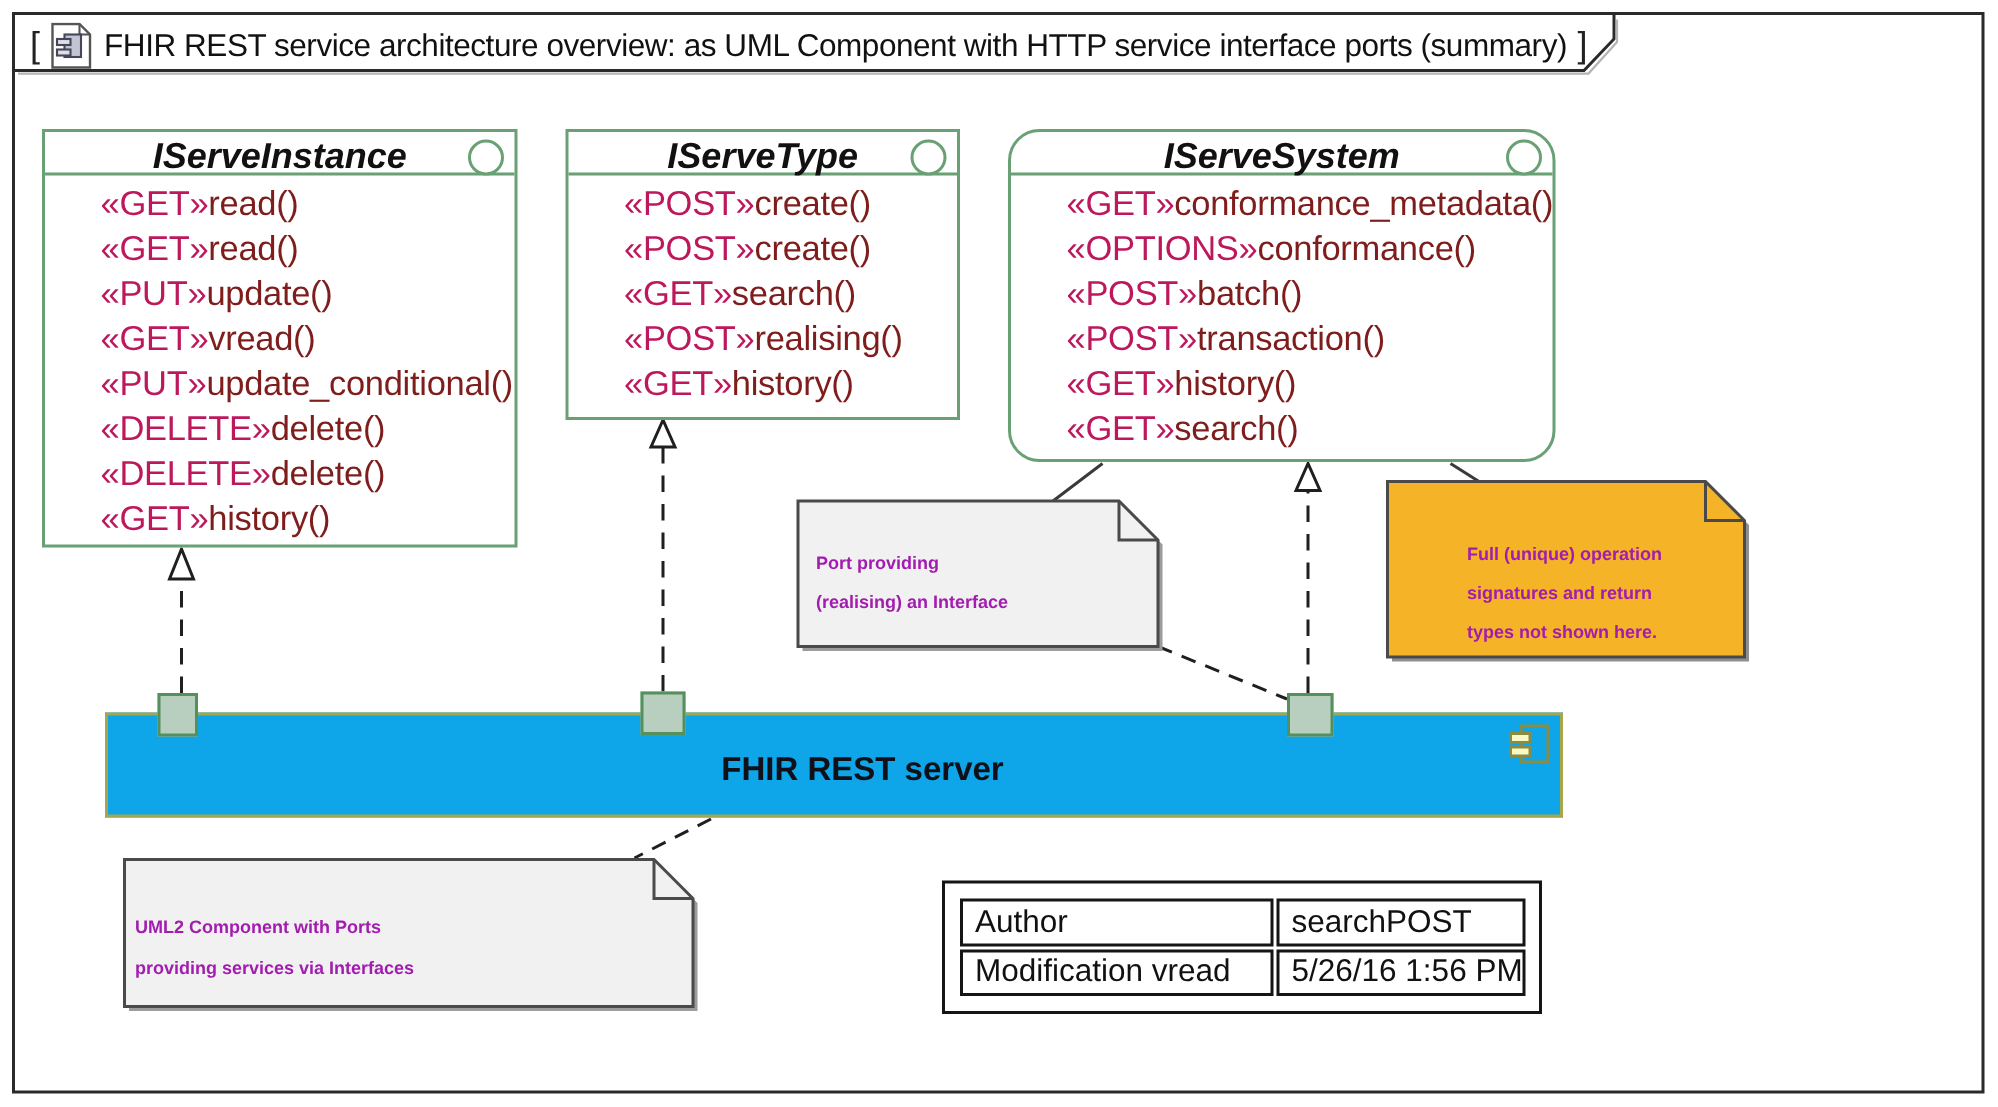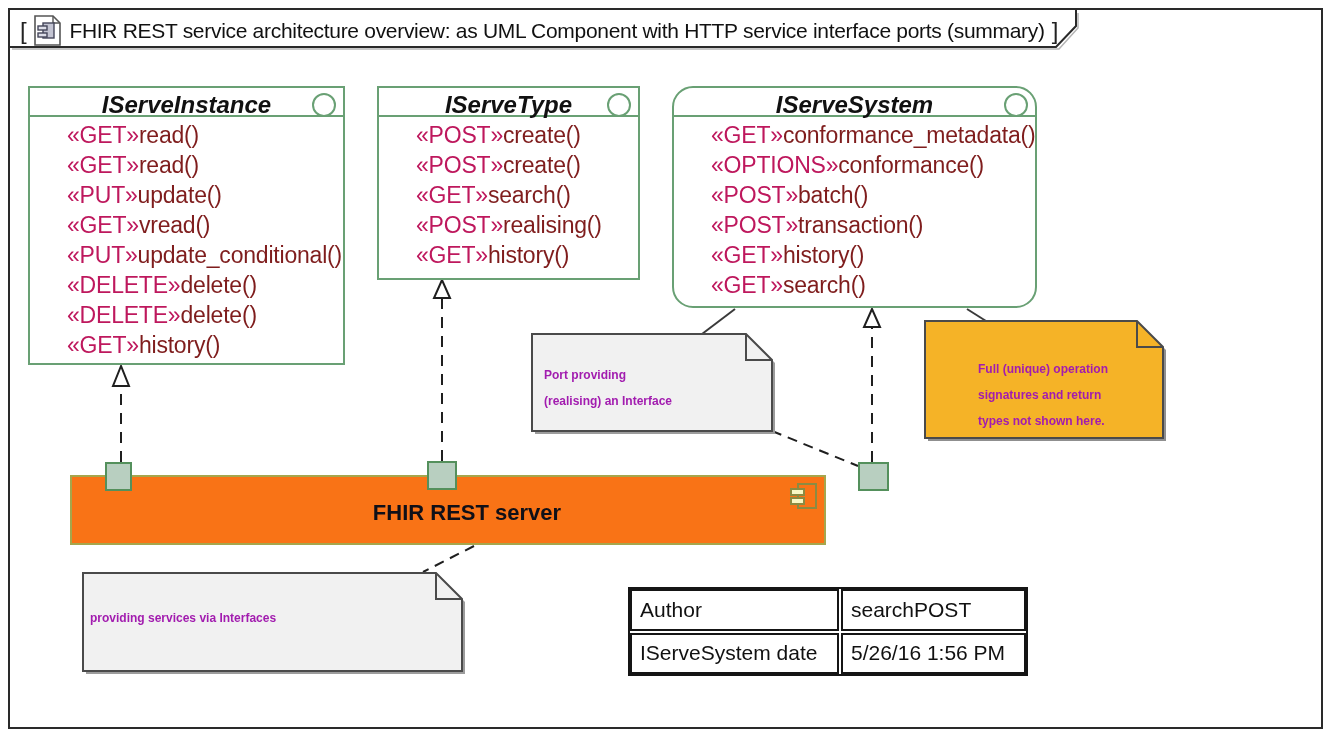--- a/index.html
+++ b/index.html
@@ -19,39 +19,39 @@
   .ifbox .hdr { position:relative; height:29px; border-bottom:2px solid #69a074;
     font-weight:bold; font-size:24px; line-height:34px; text-align:center;font-style:italic; }
   .lollipop { position:absolute; right:7px; top:5px; width:24px; height:24px;
     border:2px solid #69a074; border-radius:50%; background:#fff; }
   .ops { padding:3px 0 0 5px; }
   .op { height:30px; line-height:30px; font-size:23px; white-space:nowrap; letter-spacing:-0.2px; }
   .st { color:#be185d;margin-left:32px; }
   .nm { color:#7f1d1d; }
 
   
-  #server-bar { position:absolute; left:70px; top:475px; width:756px; height:70px;
-    background:#f97316; border:2px solid #a6a64c; z-index:2;padding-left:40px; }
+  #server-bar { position:absolute; left:70px; top:475px; width:972px; height:70px;
+    background:#0ea5e9; border:2px solid #a6a64c; z-index:2;padding-left:40px; }
   #server-label { position:absolute; left:0; right:0; top:23px; text-align:center;
     padding-left:38px; font-weight:bold; font-size:22px; color:#101018; }
   .port { position:absolute; z-index:3; background:#b8cfc0; border:2px solid #54905c; }
   #port-1 { left:105px; top:462px; width:27px; height:29px; }
   #port-2 { left:427px; top:461px; width:30px; height:29px; }
   #port-3 { left:858px; top:462px; width:31px; height:29px; }
   #bar-component-icon { position:absolute; right:5px; top:5px; }
 
   
   .note-text { position:absolute; z-index:2; font-size:12px; color:#a21caf;font-weight:bold; }
   #note-port-text  { left:544px; top:362px; line-height:26px; }
   #note-sign-text  { left:936px; top:356px; line-height:26px;margin-left:42px; }
   #note-uml2-text  { left:90px;  top:605px; line-height:27px; }
 
   
   #info-table { position:absolute; left:628px; top:587px; width:400px; height:89px;
-    z-index:2; background:#fff; border:2px solid #151515; padding:0;
+    z-index:2; background:#fff; border:2px solid #151515; padding:10px;
     display:grid; grid-template-columns:209px 1fr; grid-template-rows:1fr 1fr; gap:2px; }
   #info-table .cell { border:2px solid #151515; font-size:21px; display:flex;
     align-items:center; padding-left:8px; background:#fff; white-space:nowrap; }
 </style>
 </head>
 <body>
 
 <div id="canvas">
 
   <svg id="overlay" width="1332" height="738" viewBox="0 0 1332 738">
@@ -165,23 +165,24 @@
   <div class="note-text" id="note-port-text">
     <div>Port providing</div>
     <div>(realising) an Interface</div>
   </div>
   <div class="note-text" id="note-sign-text">
     <div>Full (unique) operation</div>
     <div>signatures and return</div>
     <div>types not shown here.</div>
   </div>
   <div class="note-text" id="note-uml2-text">
+    <div>UML2 Component with Ports</div>
     <div>providing services via Interfaces</div>
   </div>
 
   <div id="info-table">
     <div class="cell">Author</div>
     <div class="cell">searchPOST</div>
-    <div class="cell">IServeSystem date</div>
+    <div class="cell">Modification vread</div>
     <div class="cell">5/26/16 1:56 PM</div>
   </div>
 
 </div>
 
 </body></html>

